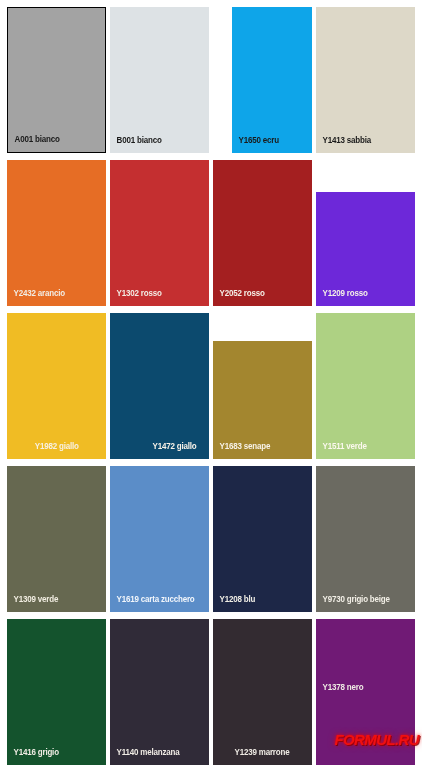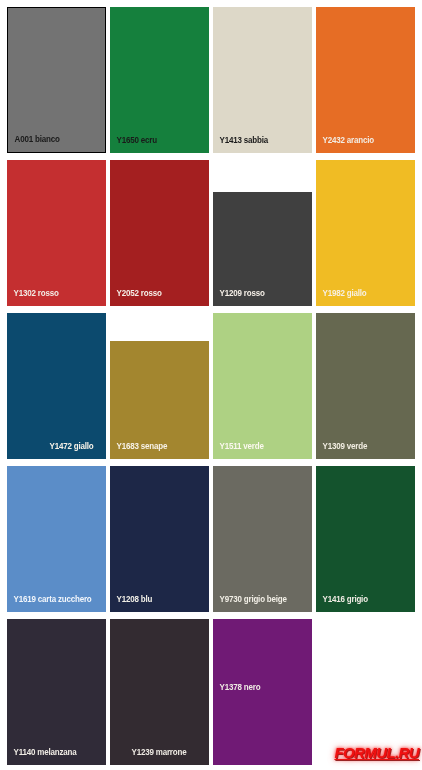--- a/index.html
+++ b/index.html
@@ -51,61 +51,63 @@
     letter-spacing: -0.2px;
     line-height: 1;
     white-space: nowrap;
     transform: scaleX(0.94);
     transform-origin: left bottom;
   }
 
   #watermark {
     position: absolute;
     right: 3px;
-    bottom: 9px;
+    bottom: 22px;
     font-family: "Liberation Sans", "DejaVu Sans", sans-serif;
     font-size: 15px;
     font-weight: bold;
     font-style: italic;
     letter-spacing: -0.6px;
     color: #f01010;
     text-shadow:
       0 0 3px rgba(255,0,0,0.85),
       0 0 7px rgba(220,0,0,0.6),
       1px 1px 0 rgba(90,0,0,0.8);
     pointer-events: none;
-    text-decoration: underline;
   }
 </style>
 </head>
 <body>
 
 <div id="palette-grid" style="background: rgb(255, 255, 255);">
-    <div class="swatch bordered" style="background: #737373;">
+    <div class="swatch bordered" style="background: #a3a3a3;">
       <span class="swatch-label" style="color: rgb(26, 26, 26);">A001 bianco</span>
     </div>
-    <div class="swatch" style="background: #15803d;">
+    <div class="swatch" style="background: rgb(221, 226, 229);">
+      <span class="swatch-label" style="color: rgb(26, 26, 26);">B001 bianco</span>
+    </div>
+    <div class="swatch" style="background: #0ea5e9; margin-left: 19px;">
       <span class="swatch-label" style="color: rgb(26, 26, 26);">Y1650 ecru</span>
     </div>
     <div class="swatch" style="background: rgb(221, 216, 200);">
       <span class="swatch-label" style="color: rgb(26, 26, 26);">Y1413 sabbia</span>
     </div>
     <div class="swatch" style="background: rgb(230, 109, 37);">
       <span class="swatch-label" style="color: rgb(242, 236, 228);">Y2432 arancio</span>
     </div>
     <div class="swatch" style="background: rgb(196, 47, 48);">
       <span class="swatch-label" style="color: rgb(242, 236, 228);">Y1302 rosso</span>
     </div>
     <div class="swatch" style="background: rgb(164, 31, 32);">
       <span class="swatch-label" style="color: rgb(245, 239, 231);">Y2052 rosso</span>
     </div>
-    <div class="swatch" style="background: #404040; margin-top: 32px;">
+    <div class="swatch" style="background: #6d28d9; margin-top: 32px;">
       <span class="swatch-label" style="color: rgb(245, 239, 231);">Y1209 rosso</span>
     </div>
-    <div class="swatch" style="background: rgb(240, 188, 36);">
+    <div class="swatch" style="background: rgb(240, 188, 36); text-align: center;">
       <span class="swatch-label" style="color: rgb(247, 240, 226);">Y1982 giallo</span>
     </div>
     <div class="swatch" style="background: #0c4a6e; padding-left: 36px;">
       <span class="swatch-label" style="color: rgb(247, 242, 232);">Y1472 giallo</span>
     </div>
     <div class="swatch" style="background: rgb(163, 134, 47); margin-top: 28px;">
       <span class="swatch-label" style="color: rgb(247, 242, 232);">Y1683 senape</span>
     </div>
     <div class="swatch" style="background: rgb(174, 209, 131);">
       <span class="swatch-label" style="color: rgb(251, 248, 238);">Y1511 verde</span>

